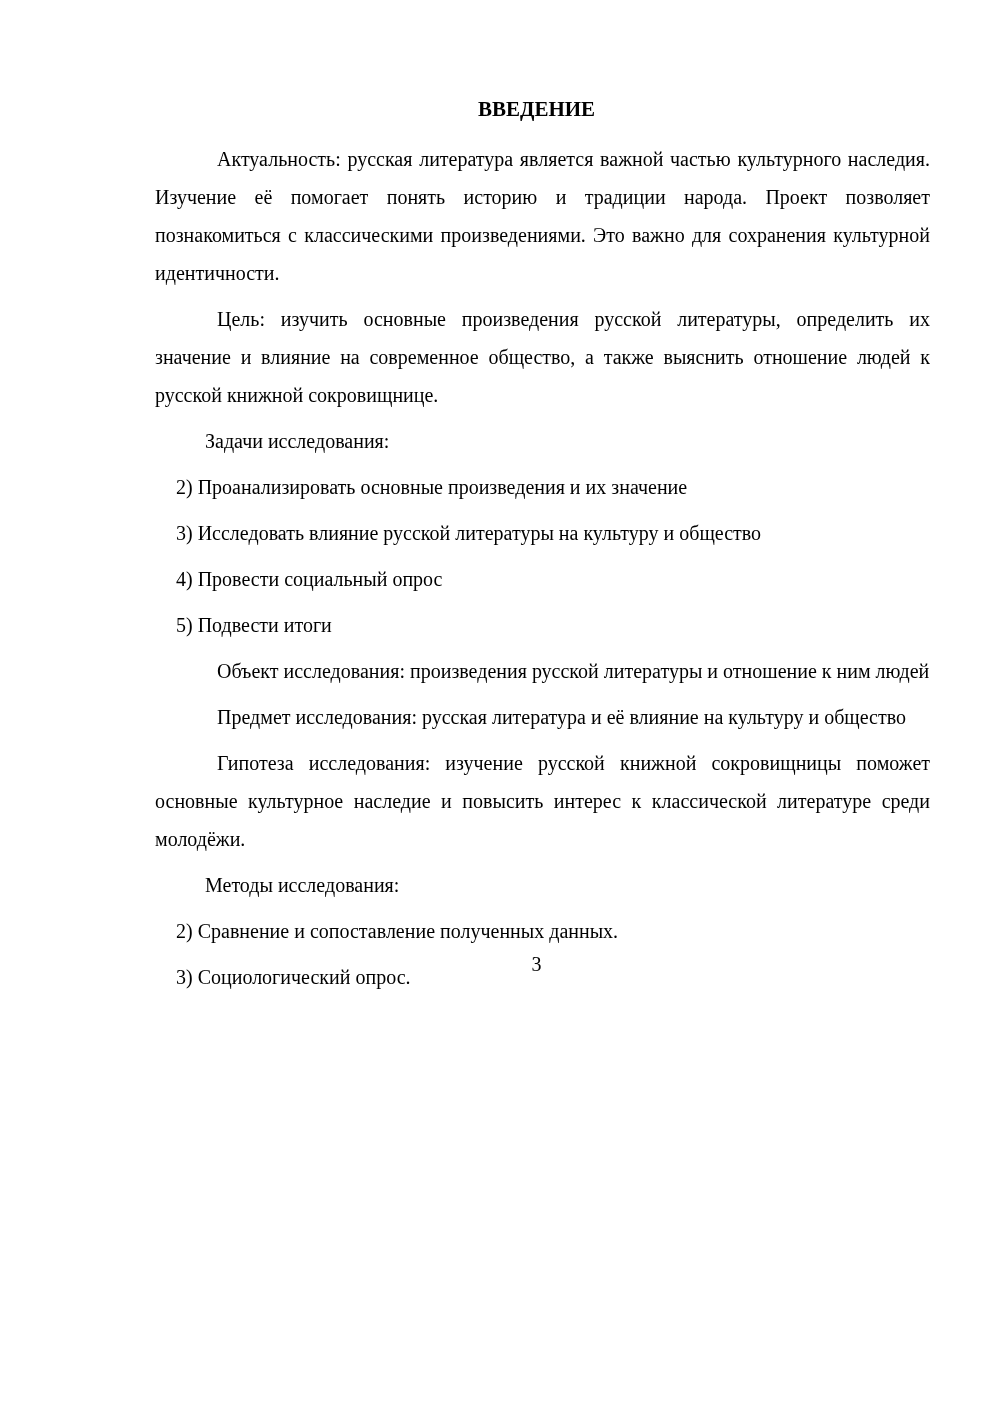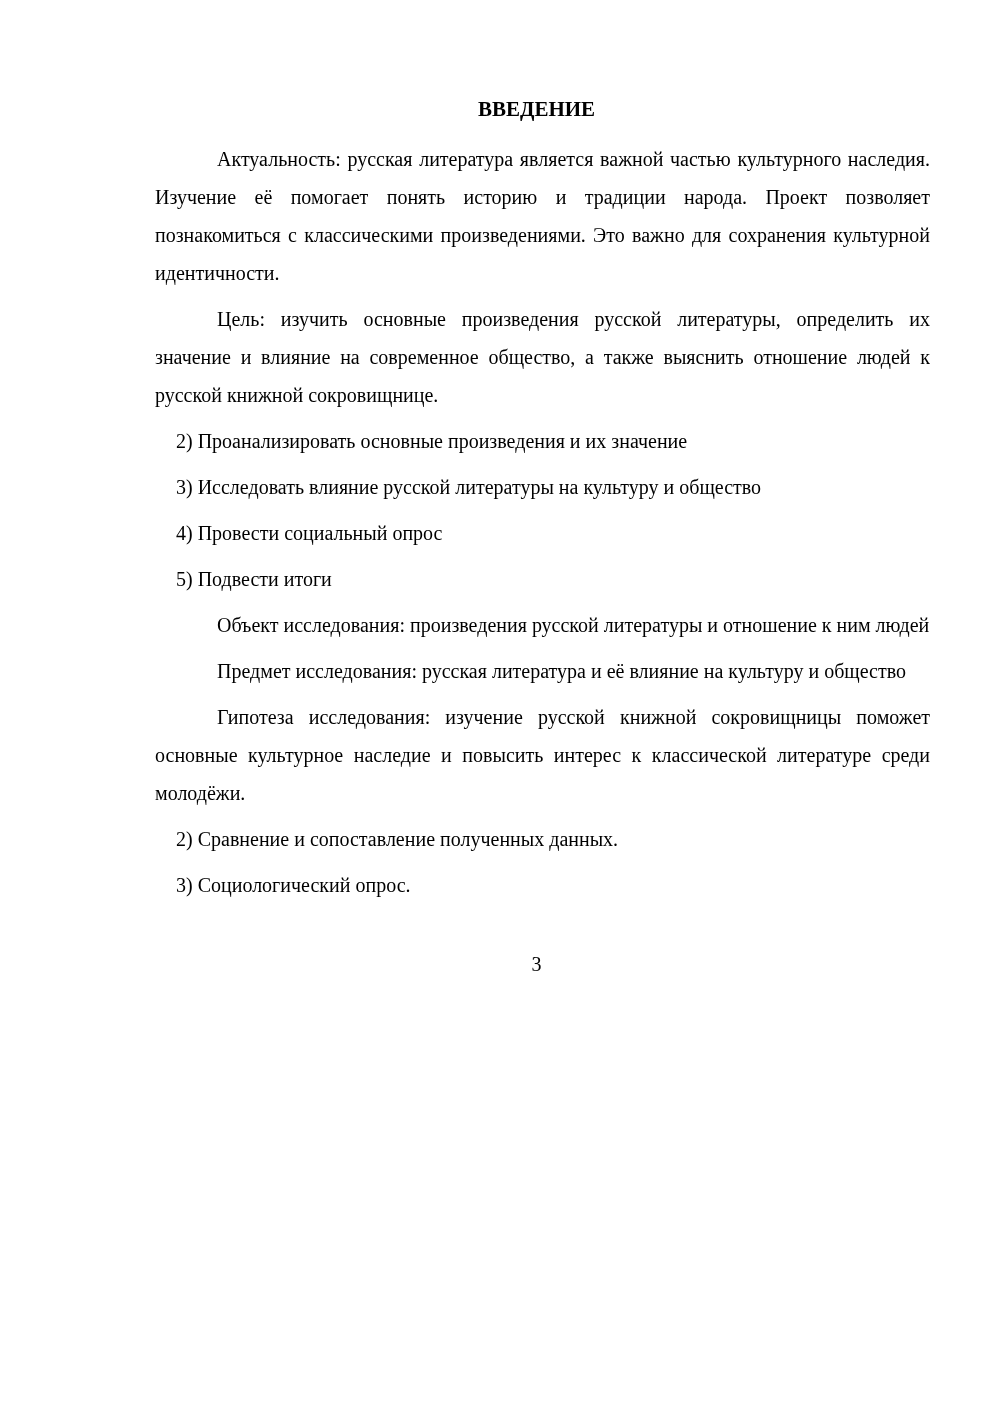--- a/index.html
+++ b/index.html
@@ -61,31 +61,33 @@
 
 <div class="page">
 
   <h1 class="doc-title">ВВЕДЕНИЕ</h1>
 
   <p class="para">Актуальность: русская литература является важной частью культурного наследия. Изучение её помогает понять историю и традиции народа. Проект позволяет познакомиться с классическими произведениями. Это важно для сохранения культурной идентичности.</p>
 
 
   <p class="para">Цель: изучить основные произведения русской литературы, определить их значение и влияние на современное общество, а также выяснить отношение людей к русской книжной сокровищнице.</p>
 
+  <p class="sub-heading">Задачи исследования:</p>
 
   <p class="list-item">2) Проанализировать основные произведения и их значение</p>
   <p class="list-item">3) Исследовать влияние русской литературы на культуру и общество</p>
   <p class="list-item">4) Провести социальный опрос</p>
   <p class="list-item">5) Подвести итоги</p>
 
   <p class="para">Объект исследования: произведения русской литературы и отношение к ним людей</p>
 
   <p class="para">Предмет исследования: русская литература и её влияние на культуру и общество</p>
 
   <p class="para">Гипотеза исследования: изучение русской книжной сокровищницы поможет основные культурное наследие и повысить интерес к классической литературе среди молодёжи.</p>
 
+  <p class="sub-heading">Методы исследования:</p>
 
   <p class="list-item">2) Сравнение и сопоставление полученных данных.</p>
   <p class="list-item">3) Социологический опрос.</p>
 
   <div class="page-footer">3</div>
 
 </div>
 
 </body></html>

